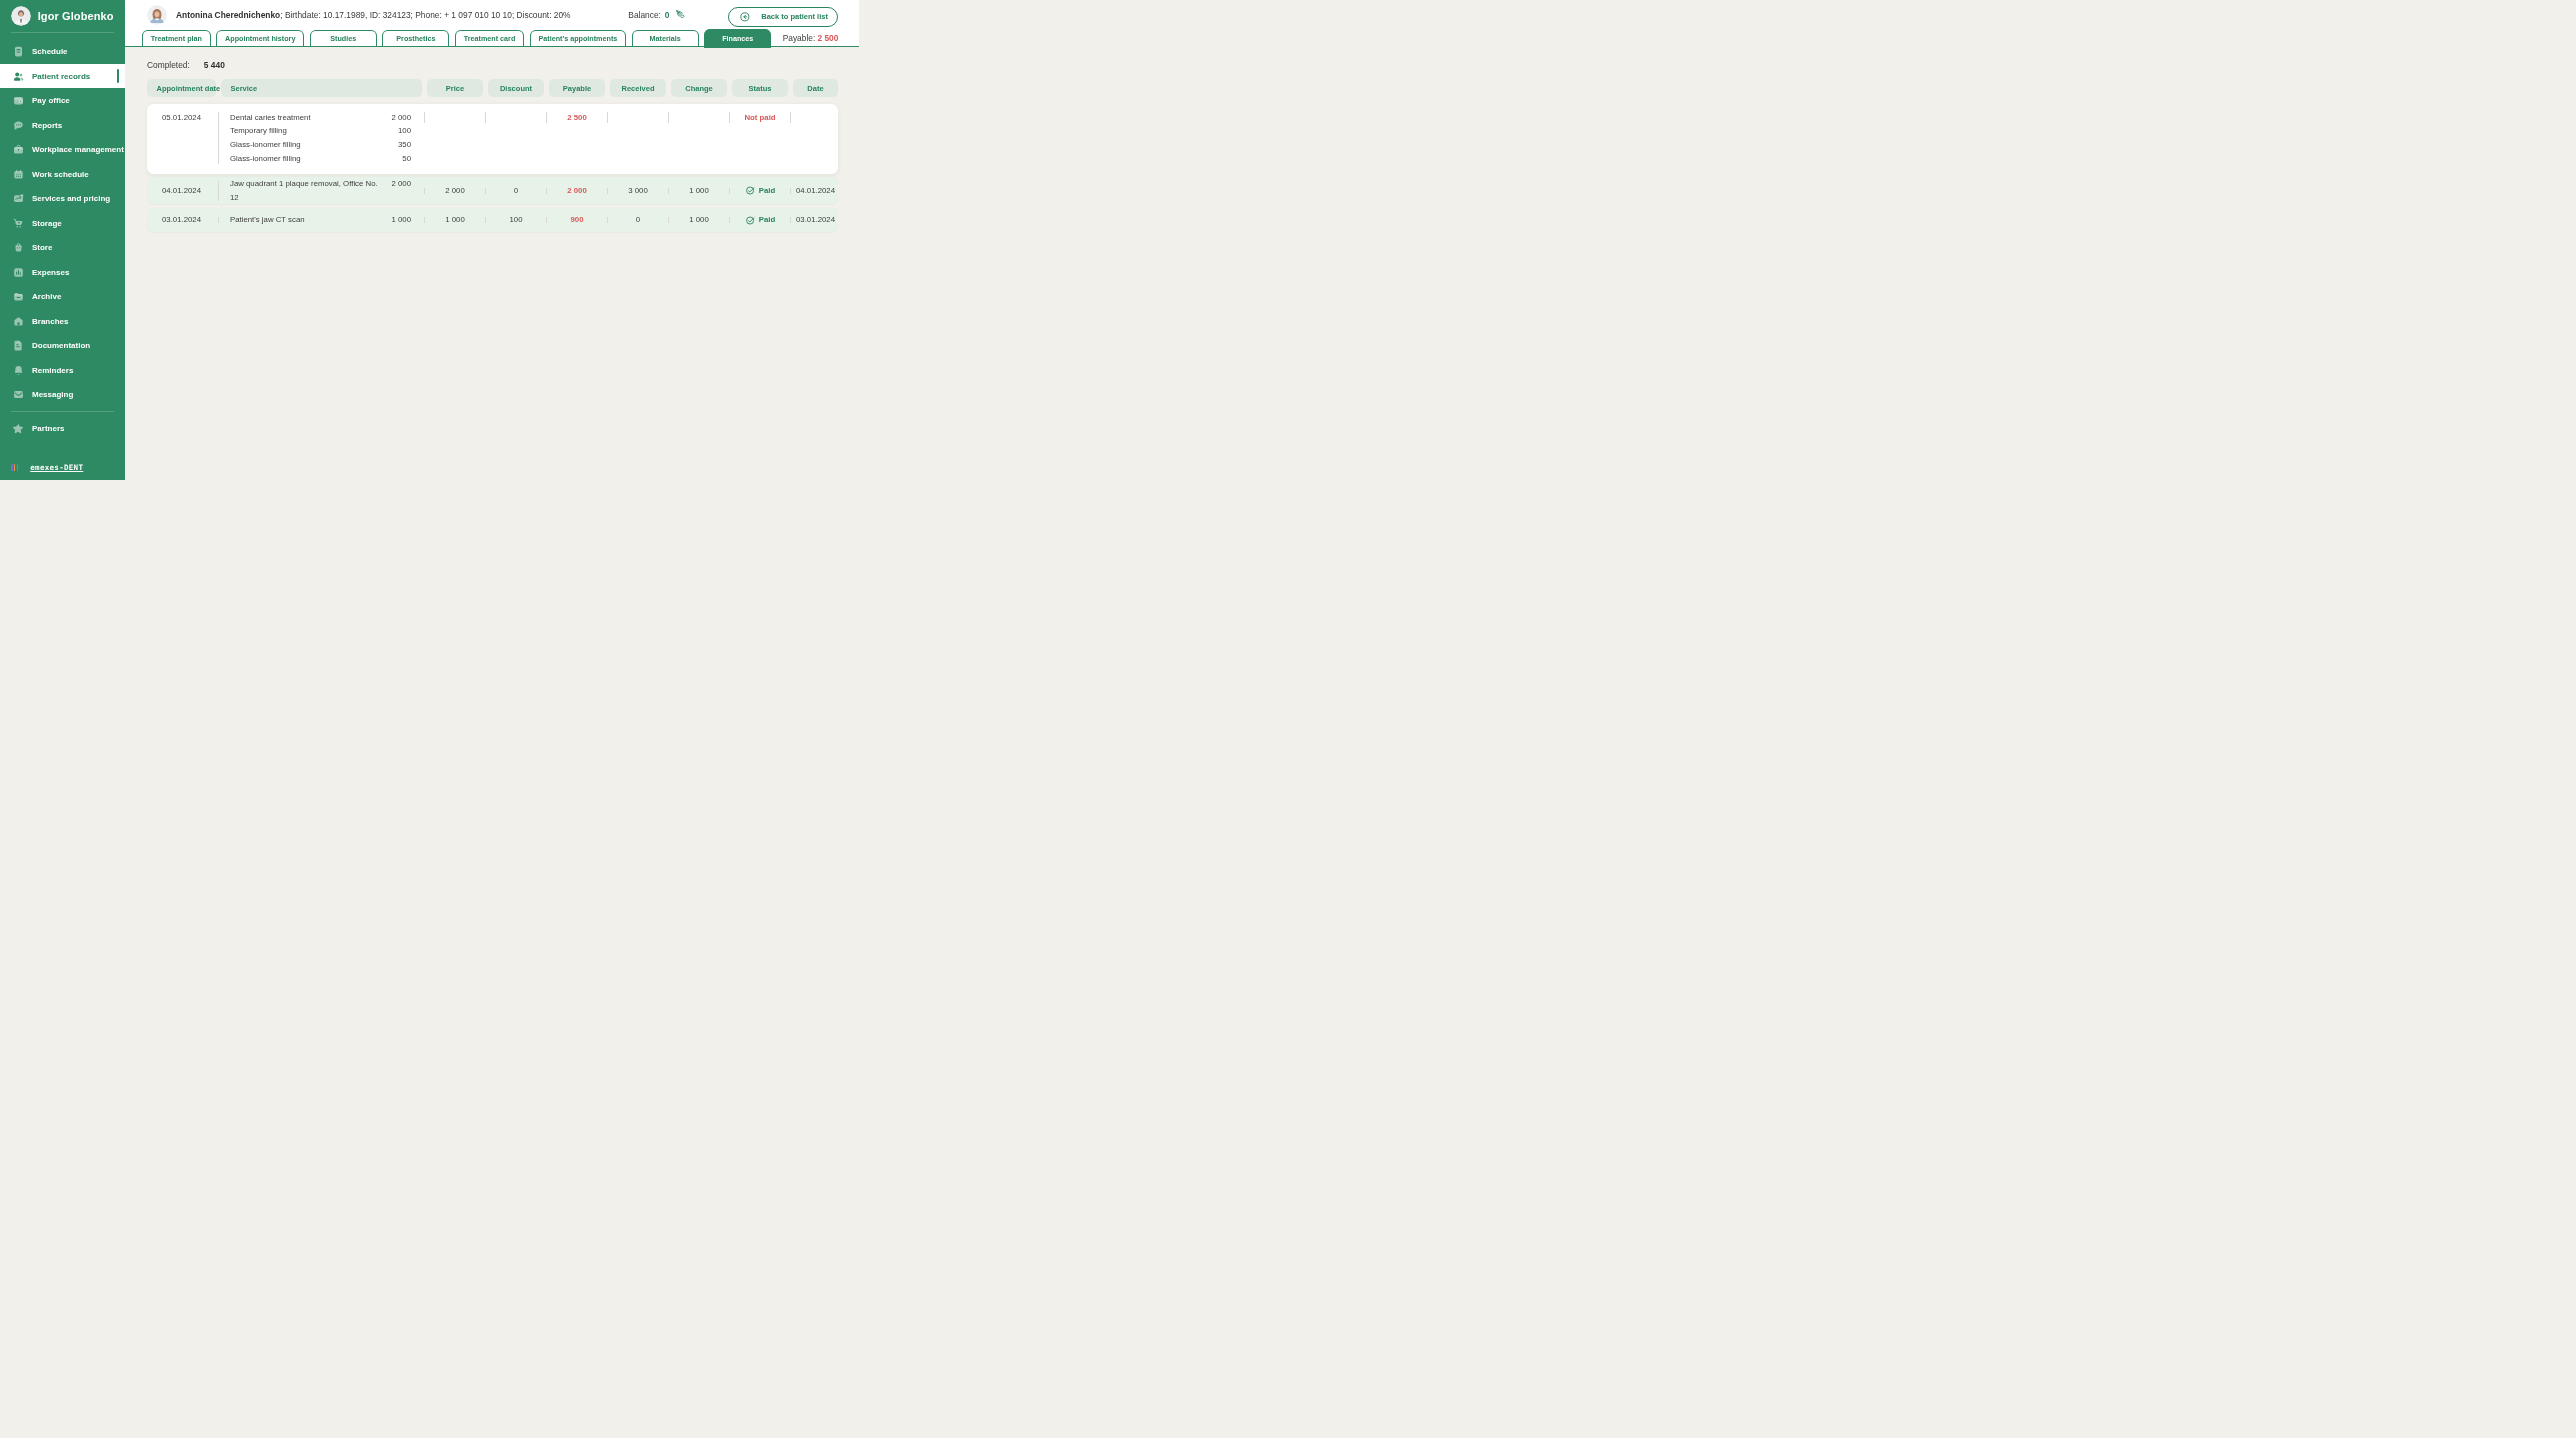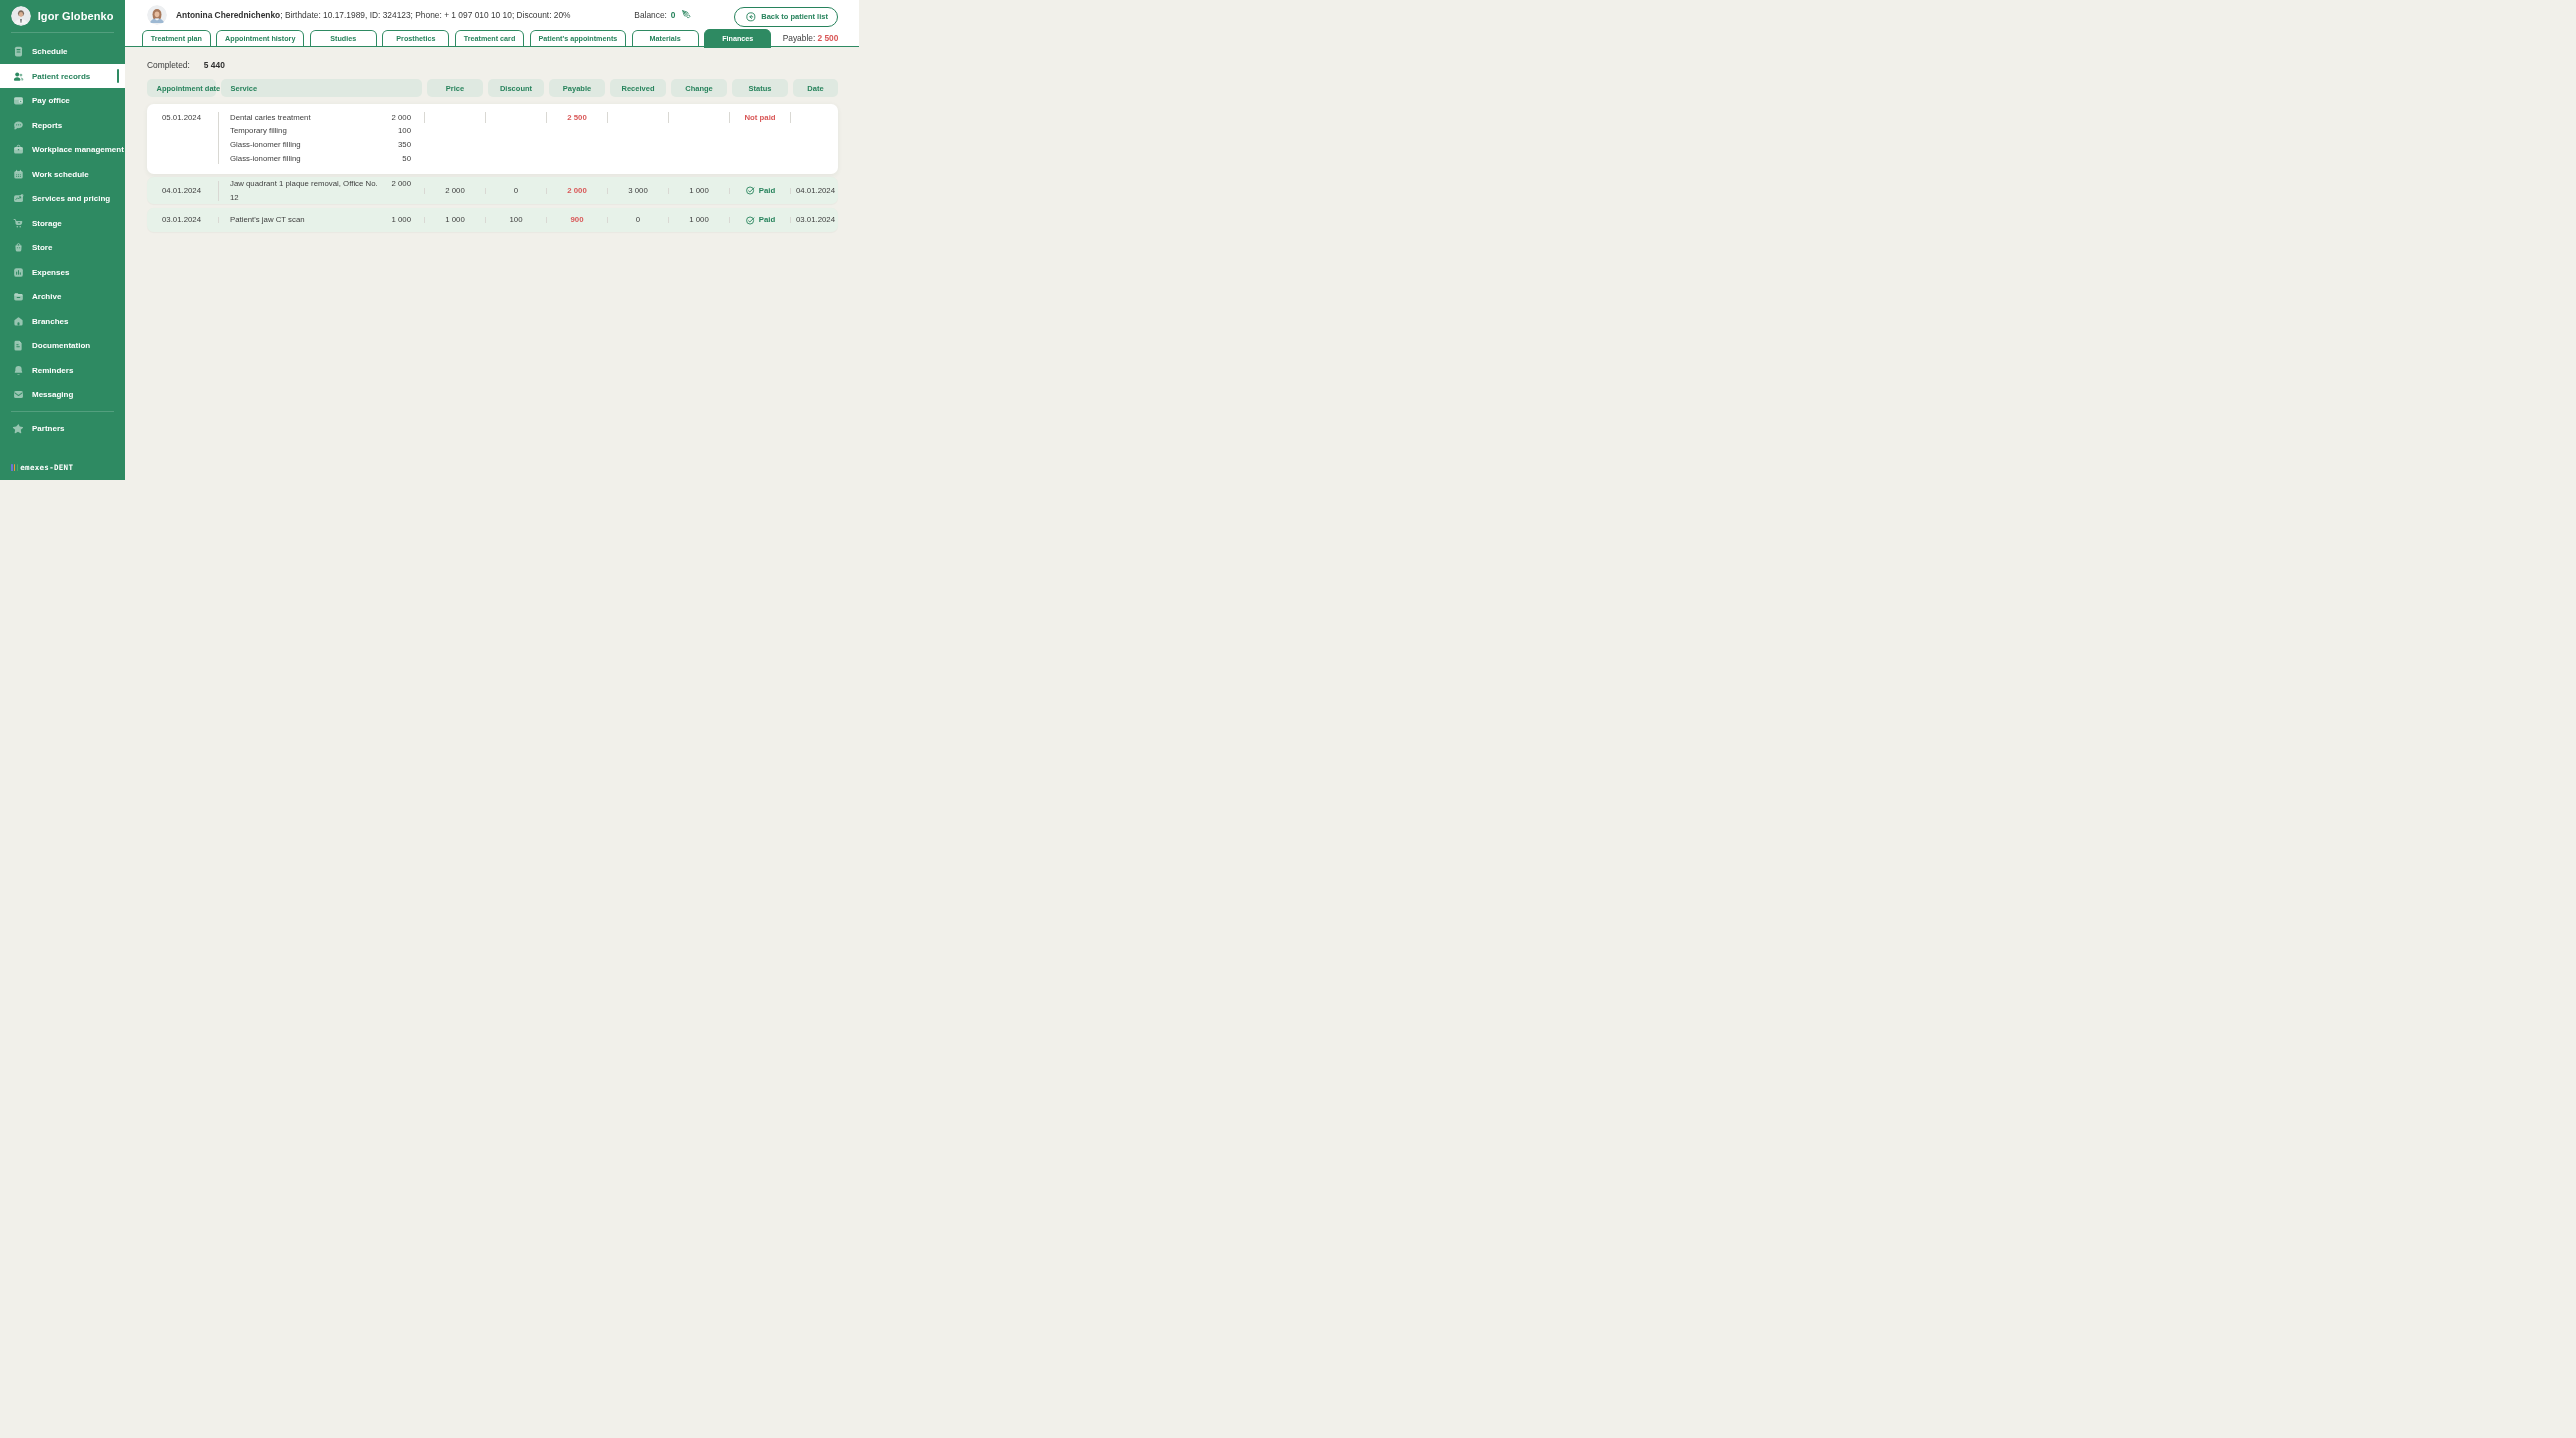--- a/index.html
+++ b/index.html
@@ -20,37 +20,37 @@
   .side-divider{height:0.6px;background:rgba(255,255,255,.18);margin:0.6px 11px 3.3px;}
   .side-divider.lower{margin:4.5px 11px;}
   .side-items{flex:1;padding-top:3.3px;}
   .side-item{height:24.5px;display:flex;align-items:center;gap:6.7px;padding-left:12.3px;position:relative;cursor:pointer;
     font-size:8px;font-weight:600;color:#fff;--cut:var(--sidebar-bg);}
   .side-item .icon{width:13px;height:13px;color:rgba(255,255,255,.5);flex:none;display:inline-flex;}
   .side-item .icon svg{width:100%;height:100%;}
   .side-item.active{background:#ffffff;color:var(--green-text);}
   .side-item.active .icon{color:var(--green);--cut:#fff;}
   .side-item.active::after{content:"";position:absolute;right:5.6px;top:5px;width:2.2px;height:14.5px;border-radius:1.1px;background:var(--green);}
-  .side-logo{display:flex;gap:2px;padding:5.6px 5.6px 7.8px 11px;}
+  .side-logo{display:flex;gap:12px;padding:5.6px 5.6px 7.8px 11px;text-decoration:underline;}
   .logo-bars{display:inline-flex;align-items:center;gap:1.1px;}
   .logo-bars i{display:inline-block;width:1.7px;height:7.2px;border-radius:0.6px;background:#fff;}
   .logo-text{font-family:"DejaVu Sans Mono",monospace;font-weight:700;font-size:7.5px;letter-spacing:0.3px;color:#fff;}
 
   
   .main{flex:1;display:flex;flex-direction:column;min-width:0;}
   .header{position:relative;background:#fff;height:47px;flex:none;border-bottom:1.7px solid var(--green);}
   .header-top{display:flex;align-items:center;height:29px;padding-left:22px;}
   .pinfo{margin-left:9px;font-size:8.4px;color:#3a3a3a;white-space:nowrap;}
   .pname{font-weight:700;color:#303030;}
   .balance{margin-left:auto;display:flex;align-items:center;gap:3.9px;font-size:8.4px;color:#3a3a3a;}
   .balance-val{color:var(--green-text);font-weight:700;}
   .pen{width:11px;height:11px;color:var(--green-text);display:inline-flex;margin-left:1.7px;cursor:pointer;}
   .pen svg{width:100%;height:100%;}
   .back-btn{margin-left:42px;margin-right:20.6px;margin-top:4.5px;height:20px;border:1.1px solid var(--green-text);border-radius:10.6px;
-    background:#fff;display:flex;align-items:center;gap:5px;padding:0 9.5px;color:var(--green-text);
+    background:#fff;display:flex;align-items:center;gap:11px;padding:0 9.5px;color:var(--green-text);
     font:600 7.5px "Liberation Sans",sans-serif;cursor:pointer;white-space:nowrap;}
   .back-ic{width:11.7px;height:11.7px;display:inline-flex;}
   .back-ic svg{width:100%;height:100%;}
   .tabs-row{position:absolute;left:17px;right:20.6px;bottom:0;display:flex;align-items:flex-end;}
   .tabs-list{display:flex;gap:5.6px;align-items:flex-end;}
   .tab{height:16px;min-width:67px;padding:0 7.8px;border:1.1px solid var(--green);border-bottom:none;border-radius:5.6px 5.6px 0 0;
     background:#fff;color:var(--green-text);font-weight:600;font-size:7.2px;display:flex;align-items:center;justify-content:center;
     cursor:pointer;white-space:nowrap;}
   .tab.active{background:var(--green);border-color:var(--green);color:#fff;height:18.4px;margin-bottom:-1.7px;}
   .payable{margin-left:auto;padding-bottom:2.8px;font-size:8.4px;color:#3b3b3b;white-space:nowrap;}

